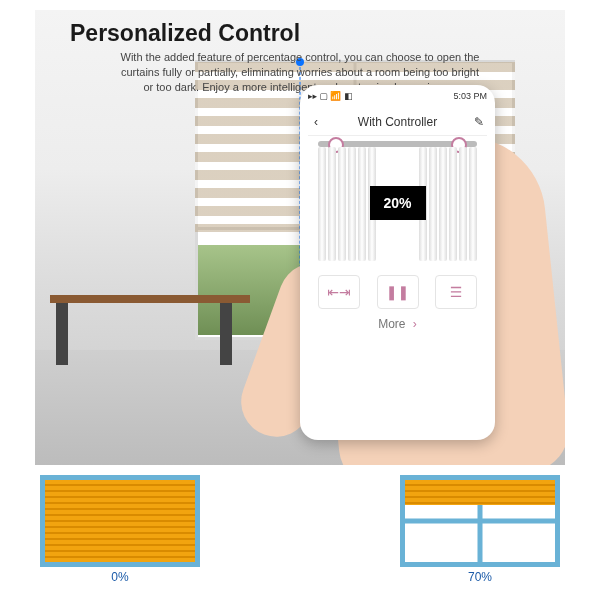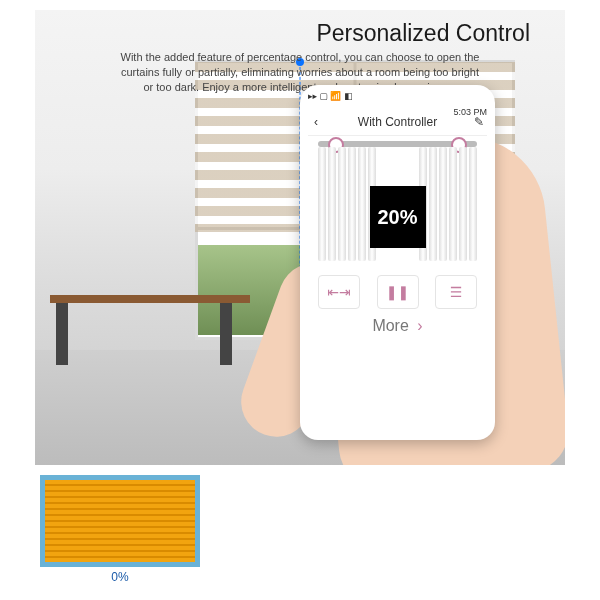--- a/index.html
+++ b/index.html
@@ -25,38 +25,38 @@
   .floor{position:absolute;left:0;right:0;bottom:0;height:115px;background:linear-gradient(to bottom,#cfcfcf 0%,#bcbcbc 100%);}
 
   
   .hand{position:absolute;right:10px;top:70px;width:310px;height:400px;}
   .palm{position:absolute;right:0;bottom:0;width:230px;height:340px;background:#f4d1b8;border-radius:120px 80px 40px 40px;transform:rotate(-6deg);}
   .thumb{position:absolute;left:15px;top:180px;width:70px;height:180px;background:#f4d1b8;border-radius:50px;transform:rotate(20deg);}
   .phone{position:absolute;left:55px;top:5px;width:195px;height:355px;background:#fff;border-radius:18px;box-shadow:0 4px 14px rgba(0,0,0,.25);}
 
   
   .statusbar{position:absolute;left:8px;right:8px;top:6px;height:14px;font-size:9px;color:#333;}
-  .statusbar .icons{position:absolute;right:0;top:16px;}
+  .statusbar .icons{position:absolute;right:0;top:0;}
   .appbar{position:absolute;left:8px;right:8px;top:24px;height:26px;display:flex;align-items:center;justify-content:space-between;border-bottom:1px solid #eee;font-size:12px;color:#333;}
   .appbar .ico{width:16px;height:16px;display:flex;align-items:center;justify-content:center;}
   .curtain-area{position:absolute;left:18px;right:18px;top:56px;height:120px;}
   .rail{position:absolute;left:0;right:0;top:0;height:6px;background:#bbb;border-radius:3px;}
   .handle{position:absolute;top:-4px;width:12px;height:12px;border:2px solid #c47da0;border-radius:50%;background:#fff;}
   .handle.hl{left:10px;} .handle.hr{right:10px;}
   .curtain{position:absolute;top:6px;bottom:0;width:60px;}
   .curtain.left{left:0;} .curtain.right{right:0;}
   .fold{position:absolute;top:0;bottom:0;width:8px;background:linear-gradient(to right,#ddd 0%,#fff 50%,#ddd 100%);border-radius:2px;}
-  .pct-box{position:absolute;left:50%;top:45px;transform:translateX(-50%);width:56px;height:62px;background:#000;color:#fff;font-weight:bold;font-size:20px;display:flex;align-items:center;justify-content:center;}
+  .pct-box{position:absolute;left:50%;top:45px;transform:translateX(-50%);width:56px;height:34px;background:#000;color:#fff;font-weight:bold;font-size:14px;display:flex;align-items:center;justify-content:center;}
   .ctrl-row{position:absolute;left:18px;right:18px;top:190px;height:34px;display:flex;justify-content:space-between;}
   .ctrl-btn{width:40px;height:32px;border:1px solid #e4e4e4;border-radius:4px;display:flex;align-items:center;justify-content:center;font-size:14px;color:#c47da0;background:#fff;}
-  .more-row{position:absolute;left:0;right:0;top:232px;text-align:center;font-size:16px;color:#777;}
+  .more-row{position:absolute;left:0;right:0;top:232px;text-align:center;font-size:12px;color:#777;}
   .more-row .chev{color:#c47da0;margin-left:4px;}
 
   
-  .headline{position:absolute;left:35px;right:35px;top:10px;text-align:right;font-size:23px;font-weight:normal;color:#1a1a1a;}
+  .headline{position:absolute;left:35px;right:35px;top:10px;text-align:left;font-size:23px;font-weight:bold;color:#1a1a1a;}
   .body{position:absolute;left:80px;right:80px;top:40px;text-align:center;font-size:11px;line-height:1.35;color:#444;}
 
   
   .swatches{position:absolute;left:35px;right:35px;bottom:10px;height:115px;display:flex;justify-content:space-between;}
   .sw{width:170px;display:flex;flex-direction:column;align-items:center;}
   .sw-box{width:160px;height:92px;border:5px solid #69b2d6;box-sizing:border-box;position:relative;background:#fff;}
   .sash-v{position:absolute;left:50%;top:0;bottom:0;width:5px;background:#69b2d6;transform:translateX(-50%);}
   .sash-h{position:absolute;left:0;right:0;top:50%;height:5px;background:#69b2d6;transform:translateY(-50%);}
   .blind{position:absolute;left:0;right:0;top:0;background:repeating-linear-gradient(to bottom,#f2a40f 0 4px,#d98b00 4px 6px);}
   .sw-label{margin-top:3px;font-size:12px;color:#1a5aa8;}
@@ -142,15 +142,23 @@
 
   <div class="swatches">
     <div class="sw">
       <div class="sw-box">
         <div class="sash-v"></div>
         <div class="sash-h"></div>
         <div class="blind" style="height:82px"></div>
       </div>
       <div class="sw-label">0%</div>
     </div>
+    <div class="sw">
+      <div class="sw-box">
+        <div class="sash-v"></div>
+        <div class="sash-h"></div>
+        <div class="blind" style="height:25px"></div>
+      </div>
+      <div class="sw-label">70%</div>
+    </div>
   </div>
 
 </div>
 
 </body></html>

